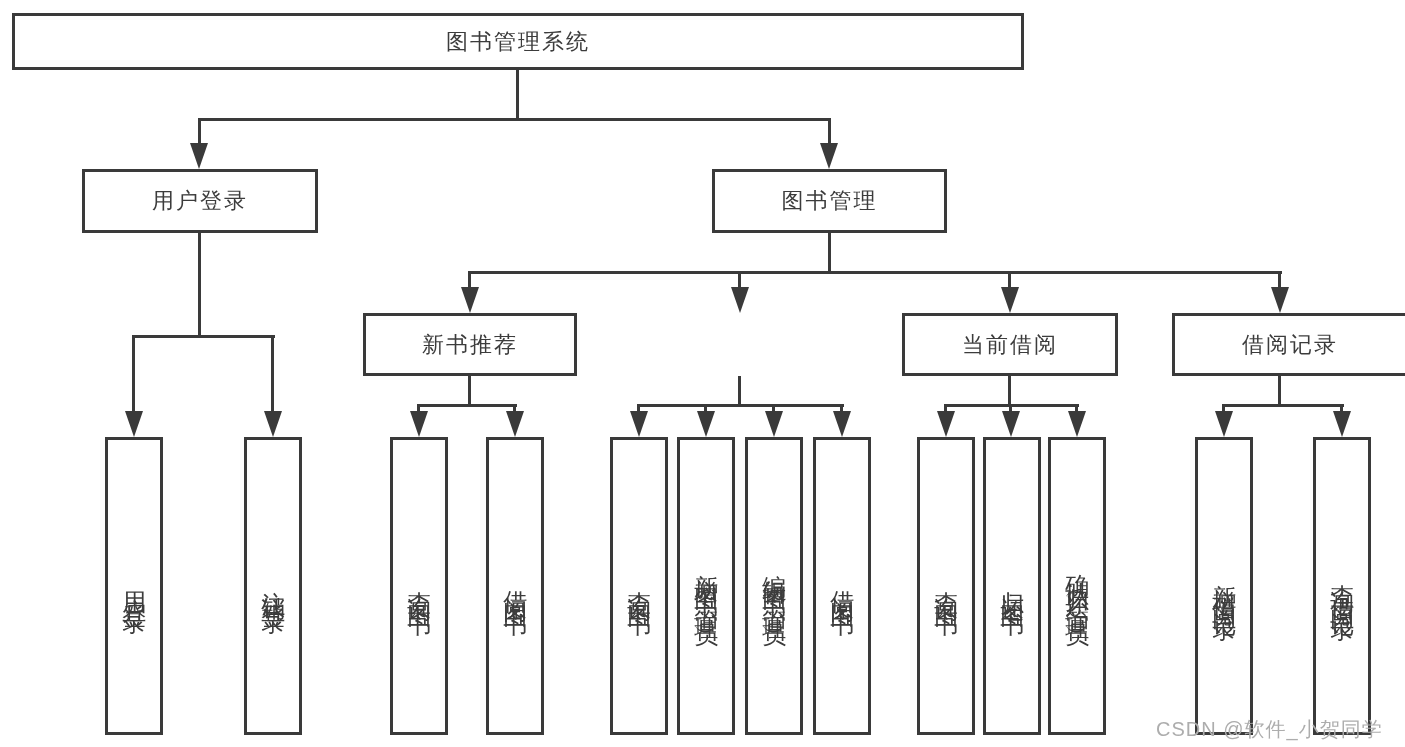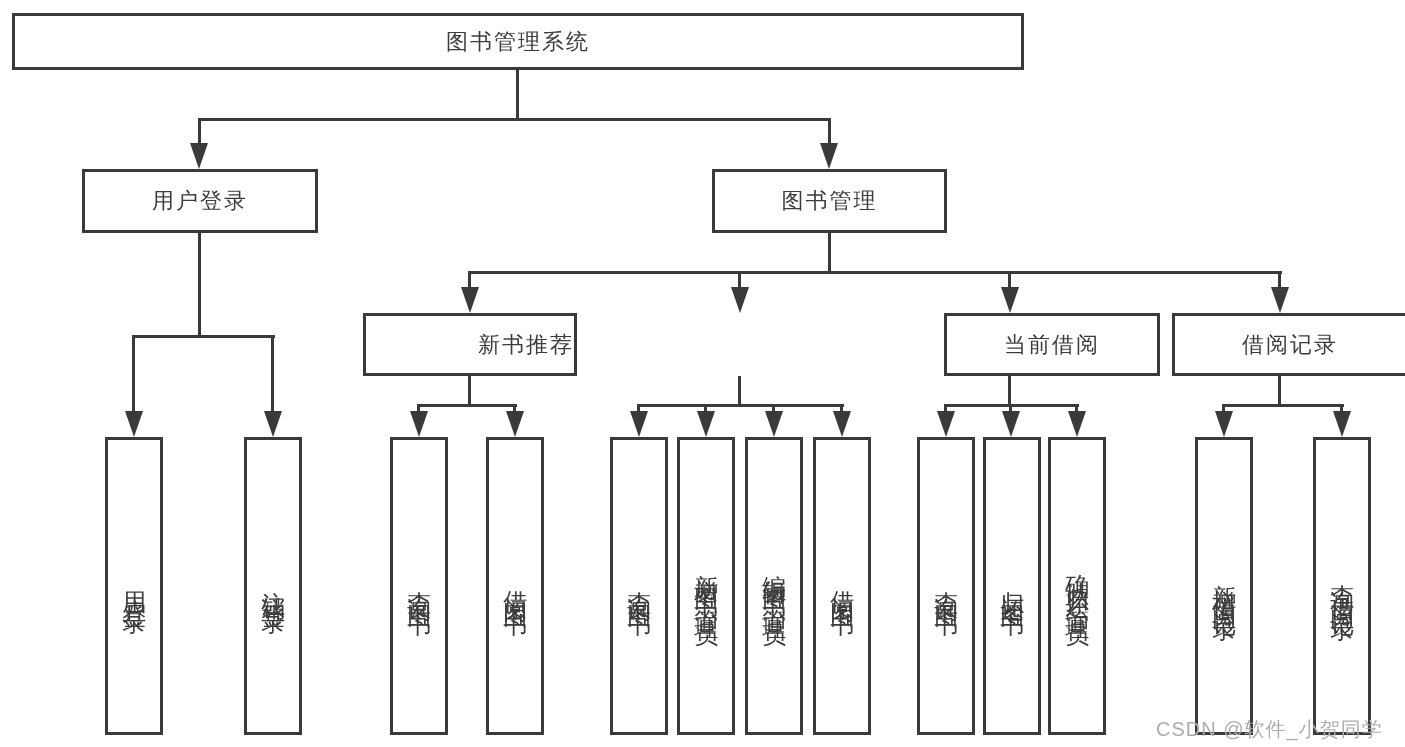--- a/index.html
+++ b/index.html
@@ -74,24 +74,24 @@
   <div class="hline" style="left:468px;top:271px;width:814px;"></div>
   <div class="vline" style="left:468px;top:271px;height:18px;"></div>
   <div class="tri" style="left:461px;top:287px;"></div>
   <div class="vline" style="left:738px;top:271px;height:18px;"></div>
   <div class="tri" style="left:731px;top:287px;"></div>
   <div class="vline" style="left:1008px;top:271px;height:18px;"></div>
   <div class="tri" style="left:1001px;top:287px;"></div>
   <div class="vline" style="left:1278px;top:271px;height:18px;"></div>
   <div class="tri" style="left:1271px;top:287px;"></div>
 
-  <div class="box" style="left:363px;top:313px;width:214px;height:63px;justify-content:flex-end;">
+  <div class="box" style="left:363px;top:313px;width:214px;height:63px;">
     <span class="hlabel">新书推荐</span>
   </div>
-  <div class="box" style="left:902px;top:313px;width:216px;height:63px;margin-left:42px;">
+  <div class="box" style="left:902px;top:313px;width:216px;height:63px;">
     <span class="hlabel">当前借阅</span>
   </div>
   <div class="box" style="left:1172px;top:313px;width:236px;height:63px;">
     <span class="hlabel">借阅记录</span>
   </div>
 
   <div class="vline" style="left:468px;top:376px;height:29px;"></div>
   <div class="hline" style="left:417px;top:404px;width:100px;"></div>
   <div class="vline" style="left:417px;top:404px;height:12px;"></div>
   <div class="tri" style="left:410px;top:411px;"></div>

